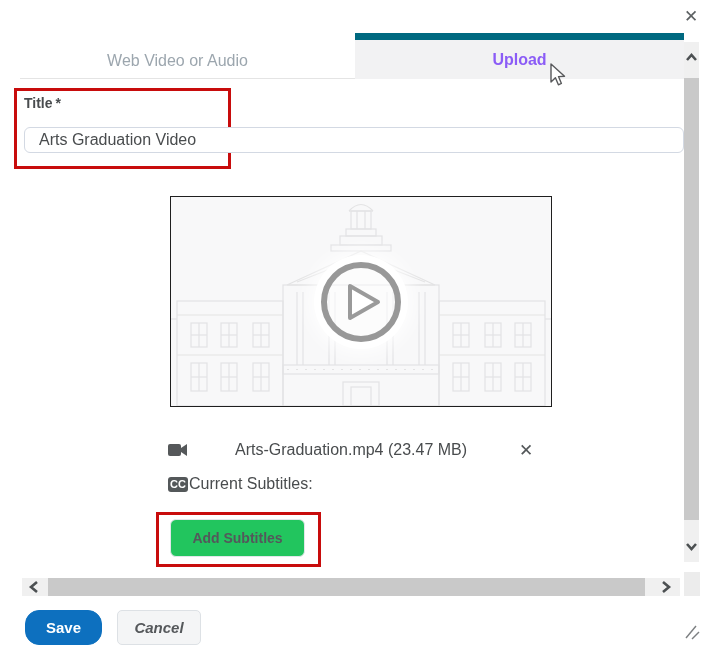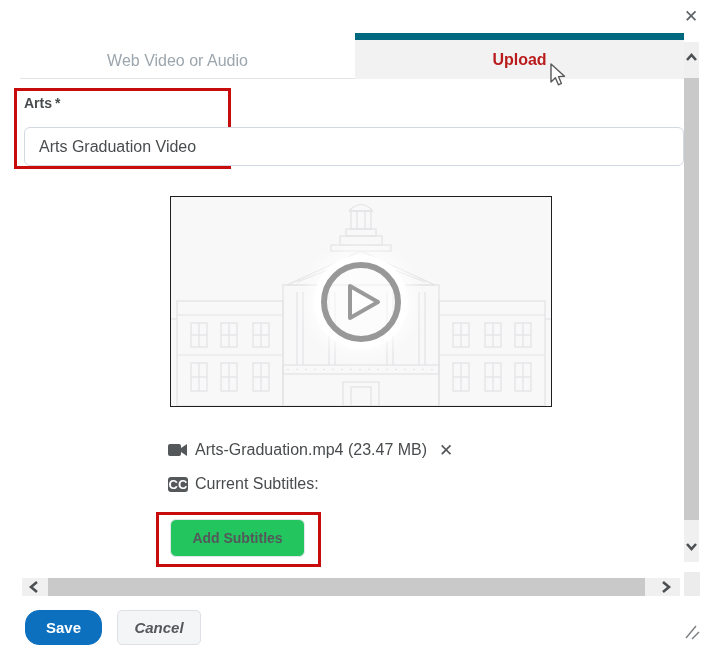--- a/index.html
+++ b/index.html
@@ -10,50 +10,50 @@
   .dlg-title{position:absolute;left:24px;top:7px;font-size:18px;font-weight:bold;color:#44484b;}
   .close-btn{position:absolute;left:681px;top:7px;width:20px;height:20px;font-size:17px;line-height:20px;
     text-align:center;color:#5d6163;cursor:pointer;}
 
   
   .tab-inactive{position:absolute;left:0;top:38px;width:355px;height:46px;background:#fff;
     display:flex;align-items:center;justify-content:center;font-size:16px;color:#9ca6ae;cursor:pointer;}
   .tab-underline{position:absolute;left:20px;top:78px;width:335px;height:1px;background:#e4e4e4;}
   .tab-active{position:absolute;left:355px;top:33px;width:329px;height:46px;background:#f2f2f3;
     border-top:7px solid #006980;box-sizing:border-box;display:flex;align-items:center;justify-content:center;
-    font-size:16px;font-weight:bold;color:#b91c1c;cursor:pointer;}
+    font-size:16px;font-weight:bold;color:#8b5cf6;cursor:pointer;}
 
   
   .red-box{position:absolute;border:3px solid #c80c0c;box-sizing:border-box;pointer-events:none;}
   .red-box.rb1{left:14px;top:88px;width:217px;height:81px;}
   .red-box.rb2{left:156px;top:512px;width:165px;height:55px;}
 
   
   .title-label{position:absolute;left:24px;top:95px;font-size:14px;font-weight:bold;color:#494c4e;}
   .title-label .req{font-weight:bold;color:#494c4e;margin-left:3px;}
-  .title-input{position:absolute;left:24px;top:127px;width:660px;height:39px;box-sizing:border-box;
+  .title-input{position:absolute;left:24px;top:127px;width:660px;height:26px;box-sizing:border-box;
     border:1px solid #d3d9e3;border-radius:6px;padding:0 14px;font-size:16px;color:#494c4e;background:#fff;
     font-family:"Liberation Sans",sans-serif;outline:none;}
 
   
   .video-frame{position:absolute;left:170px;top:196px;width:380px;height:209px;border:1px solid #1f1f1f;
     background:#f8f8f9;box-sizing:content-box;overflow:hidden;}
   .building{position:absolute;left:0;top:0;}
   .play-wrap{position:absolute;left:50%;top:50%;transform:translate(-50%,-50%);cursor:pointer;}
   .play-ring{width:68px;height:68px;border-radius:50%;border:6px solid #989898;background:rgba(255,255,255,0.55);
     box-shadow:0 0 0 7px rgba(255,255,255,0.95),0 0 18px 12px rgba(255,255,255,0.85);
     display:flex;align-items:center;justify-content:center;}
 
   
-  .file-row{position:absolute;left:168px;top:441px;display:flex;align-items:center;font-size:16px;color:#494c4e;}
+  .file-row{position:absolute;left:168px;top:441px;display:flex;align-items:center;font-size:16px;color:#494c4e;gap:40px;}
   .file-row .fname{margin-left:7px;}
   .remove-x{margin-left:12px;font-size:17px;color:#54585a;cursor:pointer;line-height:1;}
   .cc-row{position:absolute;left:168px;top:475px;display:flex;align-items:center;font-size:16px;color:#494c4e;}
-  .cc-badge{width:20px;height:15px;background:#54585a;border-radius:3px;color:#fff;font-size:13px;font-weight:bold;
-    display:flex;align-items:center;justify-content:center;margin-right:7px;}
+  .cc-badge{width:20px;height:15px;background:#54585a;border-radius:3px;color:#fff;font-size:11px;font-weight:bold;
+    display:flex;align-items:center;justify-content:center;margin-right:1px;}
   .add-subtitles{position:absolute;left:170px;top:519px;width:135px;height:38px;background:#22c55e;
     border:1px solid #e2e6ea;border-radius:6px;font-weight:bold;font-size:14px;color:#54585b;
     font-family:"Liberation Sans",sans-serif;cursor:pointer;}
 
   
   .hscroll{position:absolute;left:22px;top:578px;width:658px;height:18px;background:#f0f0f0;}
   .hthumb{position:absolute;left:26px;top:0;width:597px;height:18px;background:#c9c9c9;}
   .hchev{position:absolute;top:2px;}
   .hchev.left{left:6px;}
   .hchev.right{right:8px;}
@@ -83,21 +83,21 @@
     <span>Web Video or Audio</span>
   </div>
   <div class="tab-underline"></div>
   <div class="tab-active">
     <span>Upload</span>
   </div>
 
   <div class="red-box rb1"></div>
 
   <div class="title-label">
-    <span>Arts</span><span class="req">*</span>
+    <span>Title</span><span class="req">*</span>
   </div>
   <input class="title-input" type="text" value="Arts Graduation Video" style="">
 
   <div class="video-frame">
     <svg class="building" width="380" height="209" viewBox="0 0 380 209">
       <g fill="none" stroke="#e3e3e4" stroke-width="1.2">
 
         <path d="M178 14 Q190 1 202 14"></path>
         <line x1="178" y1="14" x2="202" y2="14"></line>
         <rect x="180" y="14" width="20" height="18"></rect>

